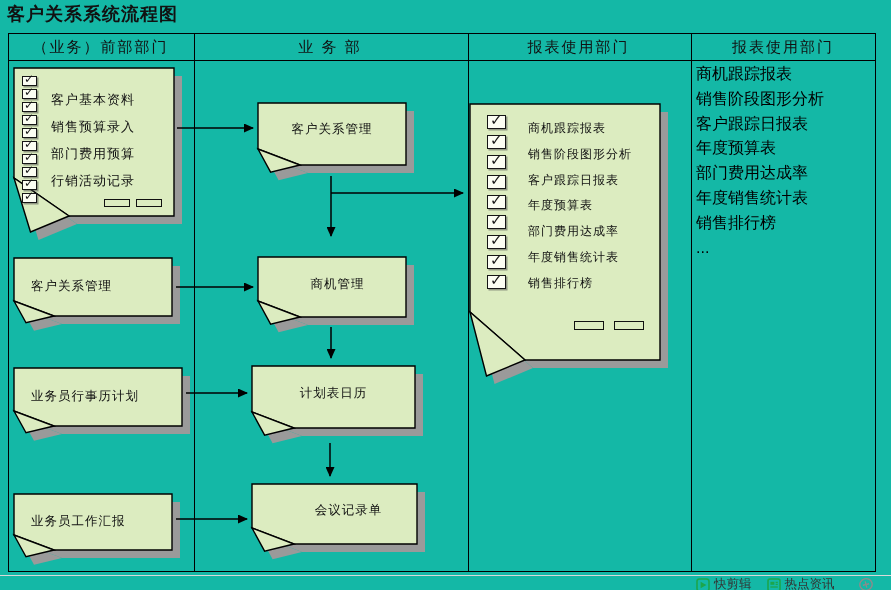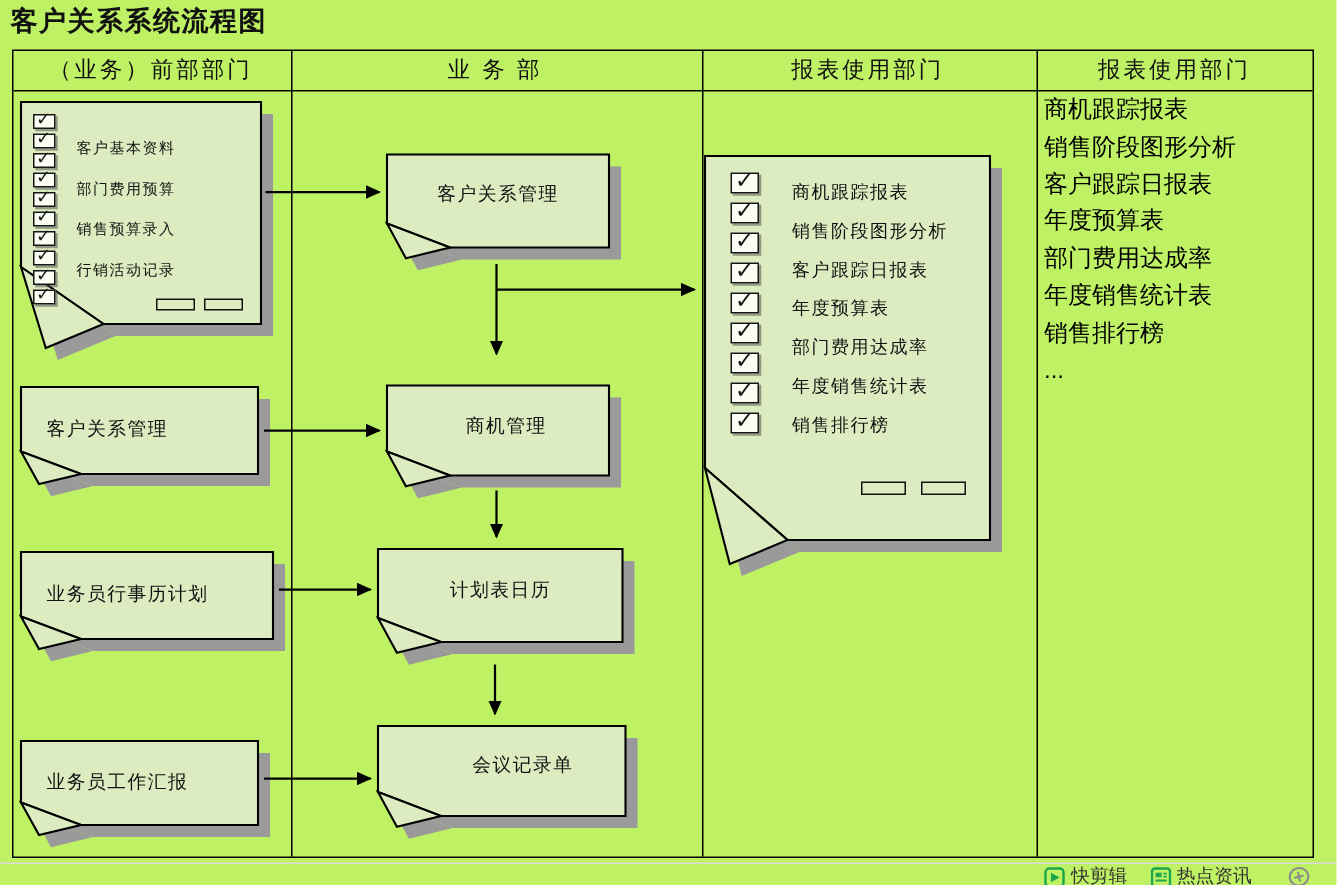--- a/index.html
+++ b/index.html
@@ -1,17 +1,17 @@
 <!DOCTYPE html>
 <html style="--note_fill: #dcecc0; --note_stroke: #000000; --shadow: #9a9a9a; --line: #000000; --toolbar_green: #1ca64c; --toolbar_text: #333333;"><head>
 <meta charset="utf-8">
 <style>
   html,body{margin:0;padding:0;background:#fff;}
   body{font-family:"Liberation Sans","DejaVu Sans",sans-serif;}
-  .stage{position:relative;width:891px;height:590px;background:#bef264;overflow:hidden;}
+  .stage{position:relative;width:891px;height:590px;background:#14b8a6;overflow:hidden;}
 
   .page-title{position:absolute;left:7px;top:2px;margin:0;font-size:18px;font-weight:bold;
     color:#111;letter-spacing:1px;}
 
   
   .grid{position:absolute;left:8px;top:33px;width:868px;height:539px;
     border:1px solid #000;box-sizing:border-box;}
   .vline{position:absolute;top:0;width:1px;height:100%;background:#000;}
   .hline{position:absolute;left:0;width:100%;height:1px;background:#000;}
   .hdr{position:absolute;top:37px;height:20px;line-height:20px;text-align:center;
@@ -33,21 +33,21 @@
     box-shadow:1.5px 1.5px 0 rgba(70,70,70,.5);position:relative;box-sizing:border-box;}
   .cb::after{content:"✓";position:absolute;left:1px;top:-5px;font-size:12px;font-weight:bold;color:#151515;}
   .cb2{width:19px;height:14px;}
   .cb2::after{font-size:15px;top:-5px;left:2px;}
 
   
   .btnrow{position:absolute;display:flex;}
   .mini-btn{display:block;border:1.4px solid #111;background:transparent;box-sizing:border-box;}
 
   
-  .doc-lines{position:absolute;font-size:10px;color:#111;letter-spacing:1px;}
+  .doc-lines{position:absolute;font-size:13px;color:#111;letter-spacing:1px;}
   .doc-lines div{white-space:nowrap;}
 
   
   .report-list{position:absolute;left:696px;top:62px;font-size:16px;color:#000;line-height:24.8px;}
   .report-list div{white-space:nowrap;}
 
   
   .arrows{position:absolute;left:0;top:0;z-index:2;pointer-events:none;}
 
   
@@ -90,22 +90,22 @@
           <i class="cb"></i>
           <i class="cb"></i>
           <i class="cb"></i>
           <i class="cb"></i>
           <i class="cb"></i>
           <i class="cb"></i>
           <i class="cb"></i>
       </span>
       <div class="doc-lines" style="left:37px;top:18px;line-height:27px;">
         <div>客户基本资料</div>
+        <div>销售预算录入</div>
         <div>部门费用预算</div>
-        <div>销售预算录入</div>
         <div>行销活动记录</div>
       </div>
       <span class="btnrow" style="left:90px;top:131px;gap:6px;">
         <i class="mini-btn" style="width:26px;height:8px;"></i>
         <i class="mini-btn" style="width:26px;height:8px;"></i>
       </span>
     </div>
   </div>
 
   <div class="note" style="left:14px;top:258px;">

